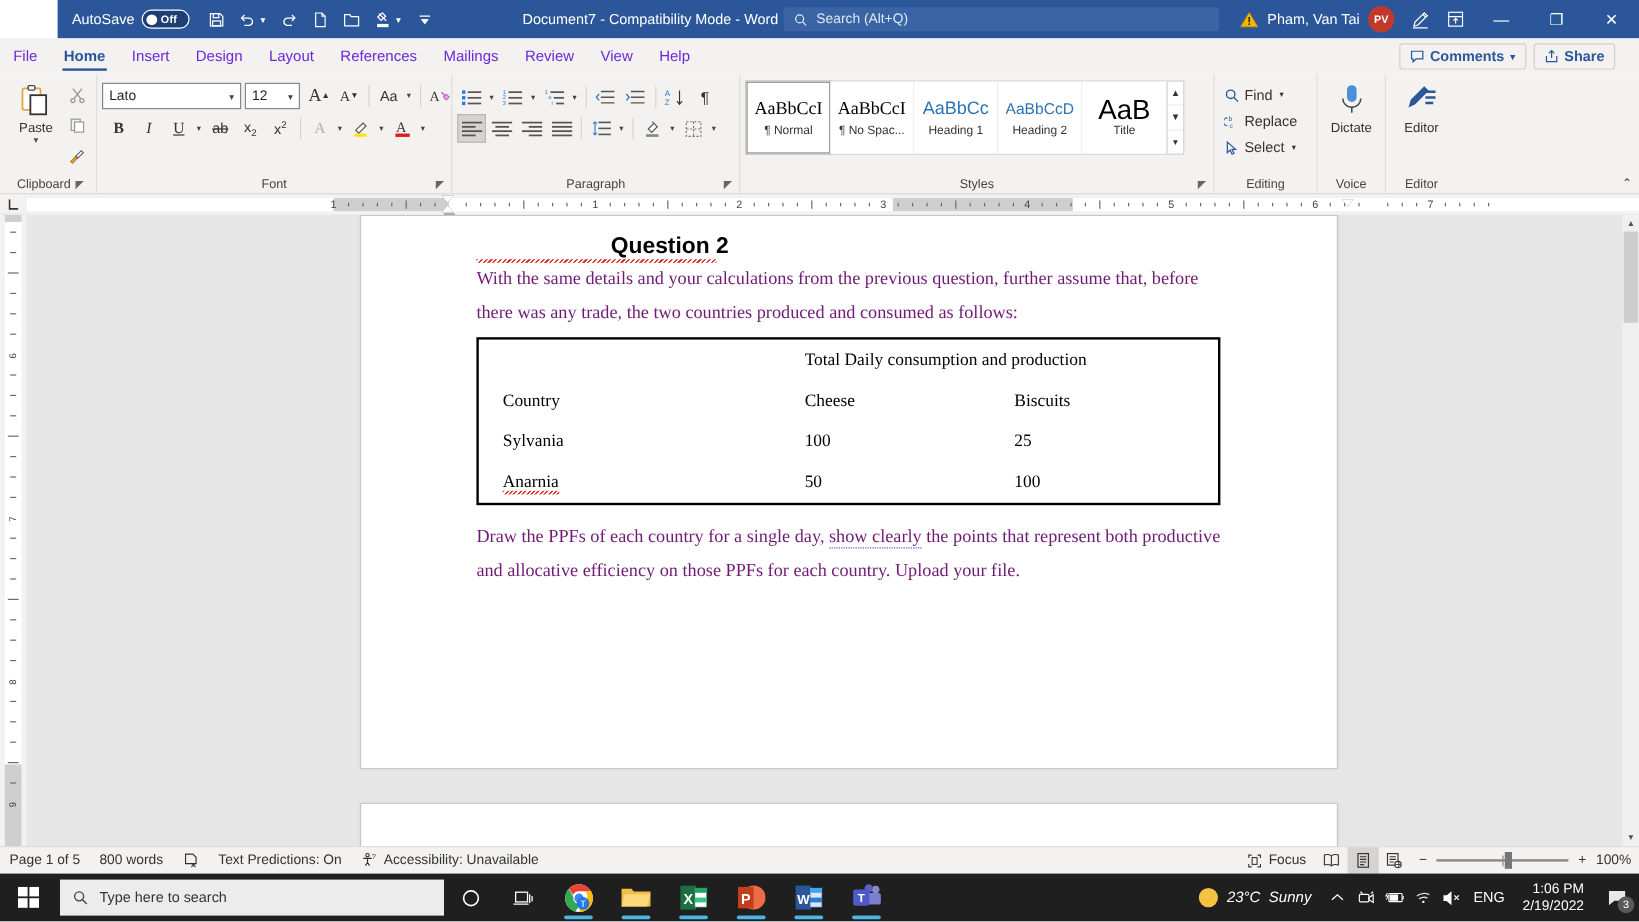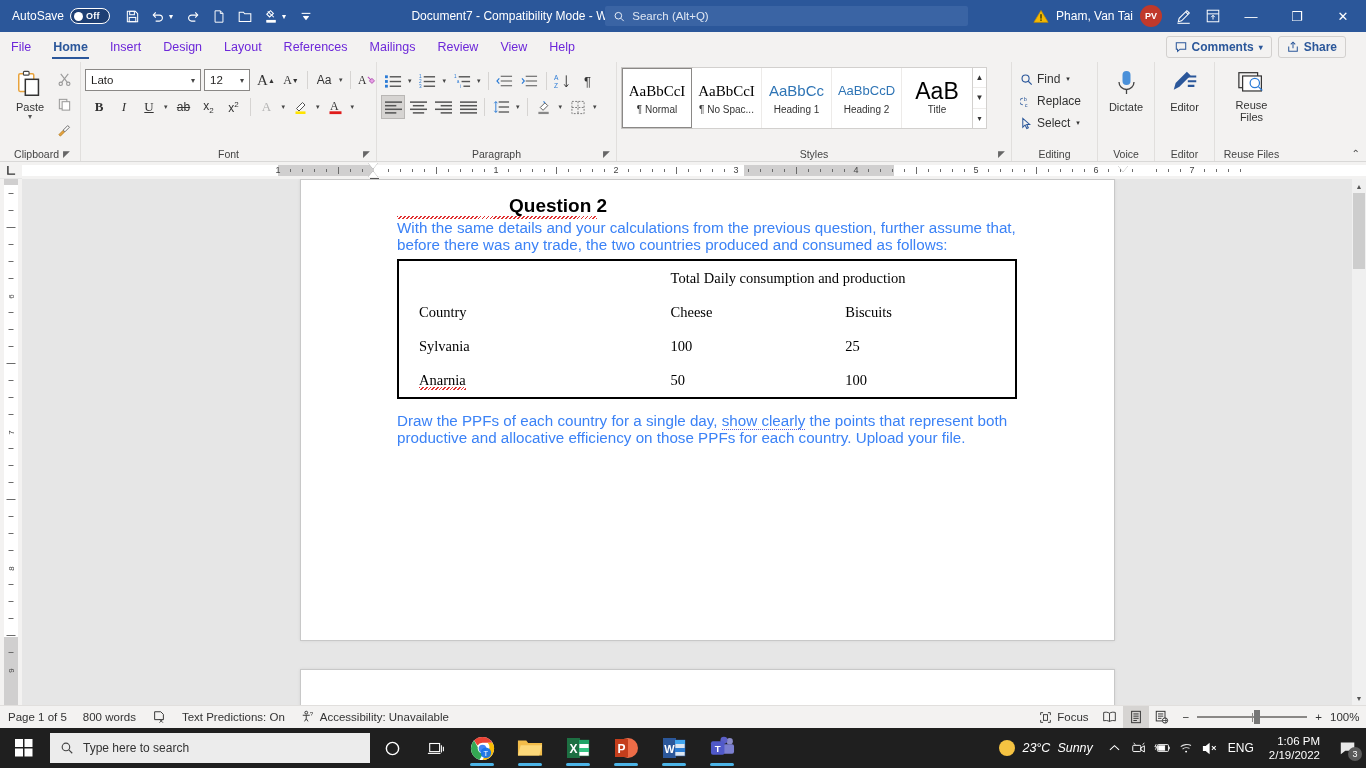--- a/index.html
+++ b/index.html
@@ -8,21 +8,21 @@
     overflow: hidden;
     font-family: "Liberation Sans", sans-serif;
     background: #ffffff;
   }
   .app { width: 1366px; height: 768px; position: relative; display: flex; flex-direction: column; }
 
   
   .titlebar {
     height: 32px; background: #2b579a; color: #ffffff;
     display: flex; align-items: center; flex: 0 0 32px;
-    font-size: 12px; position: relative;
+    font-size: 12px; position: relative; margin-left: 48px;
   }
   .tb-autosave { display: flex; align-items: center; gap: 6px; margin-left: 12px; }
   .tb-autosave-label { font-size: 12px; color: #fff; }
   .toggle {
     width: 40px; height: 16px; border-radius: 9px; border: 1px solid #ffffff;
     background: #1e3f73; position: relative; display: flex; align-items: center;
   }
   .toggle .knob { width: 9px; height: 9px; border-radius: 50%; background: #fff; margin-left: 3px; }
   .toggle .ttxt { font-size: 9px; color: #fff; margin-left: 3px; font-weight: bold; letter-spacing: .2px;}
   .qat { display: flex; align-items: center; gap: 2px; margin-left: 10px; }
@@ -182,22 +182,22 @@
   .q-title {
     font-size: 19px; font-weight: bold; color: #000; text-align: center;
     font-family: "Liberation Sans", sans-serif; line-height: 24px;
     position: relative; display: inline-block; margin-left: 112px;
   }
   .redline {
     position: absolute; left: 0px; top: 22px; width: 200px; height: 3px;
     background-image: repeating-linear-gradient(135deg, #e03131 0 1.3px, transparent 1.3px 2.8px);
   }
   .p-body {
-    font-size: 15.2px; color: #3b82f6; line-height: 17px;
-    font-family: Liberation Sans, sans-serif;
+    font-size: 15.2px; color: #701a75; line-height: 28px;
+    font-family: Liberation Serif, serif;
   }
   .gram { border-bottom: 1.5px dotted #5b5bd6; }
 
   .wtable {
     border: 2.5px solid #000; margin-top: 6px; width: 620px; background: #fff;
     font-family: "Liberation Serif", serif; font-size: 14.5px; color: #000;
   }
   .wtable table { border-collapse: collapse; width: 100%; }
   .wtable td { padding: 6px 0 6px 0; vertical-align: middle; height: 34px;}
   .wtable td.c0 { width: 272px; padding-left: 20px; }
@@ -757,37 +757,20 @@
             <path d="M19 7h9M19 12h9M19 17h7" stroke="#2b579a" stroke-width="2.2"></path>
           </svg>
           <span class="lbl">Editor</span>
         </div>
       </div>
       <div class="gname">
         <span>Editor</span>
       </div>
     </div>
 
-    <div class="rgroup" style="width:74px">
-      <div class="body" style="justify-content:center">
-        <div class="bigbtn" style="width:64px">
-          <svg width="30" height="28" viewBox="0 0 32 28" fill="none" stroke="#333" stroke-width="1.3">
-            <rect x="2" y="3" width="20" height="16"></rect>
-              <rect x="6" y="6.5" width="20" height="16" fill="#fff"></rect>
-            <circle cx="19" cy="14" r="5" stroke="#2b7bd6"></circle>
-              <path d="M22.8 17.8 27 22" stroke="#2b7bd6"></path>
-          </svg>
-          <span class="lbl">Reuse</span>
-          <span class="lbl" style="margin-top:0">Files</span>
-        </div>
-      </div>
-      <div class="gname">
-        <span>Reuse Files</span>
-      </div>
-    </div>
 
     <div class="ribbon-collapse">⌃</div>
   </div>
 
   <div class="workarea">
 
     <div class="vruler">
       <div class="corner">
         <svg width="9" height="9" viewBox="0 0 10 10">
             <path d="M1 0v9h8" stroke="#333" stroke-width="1.6" fill="none"></path>

